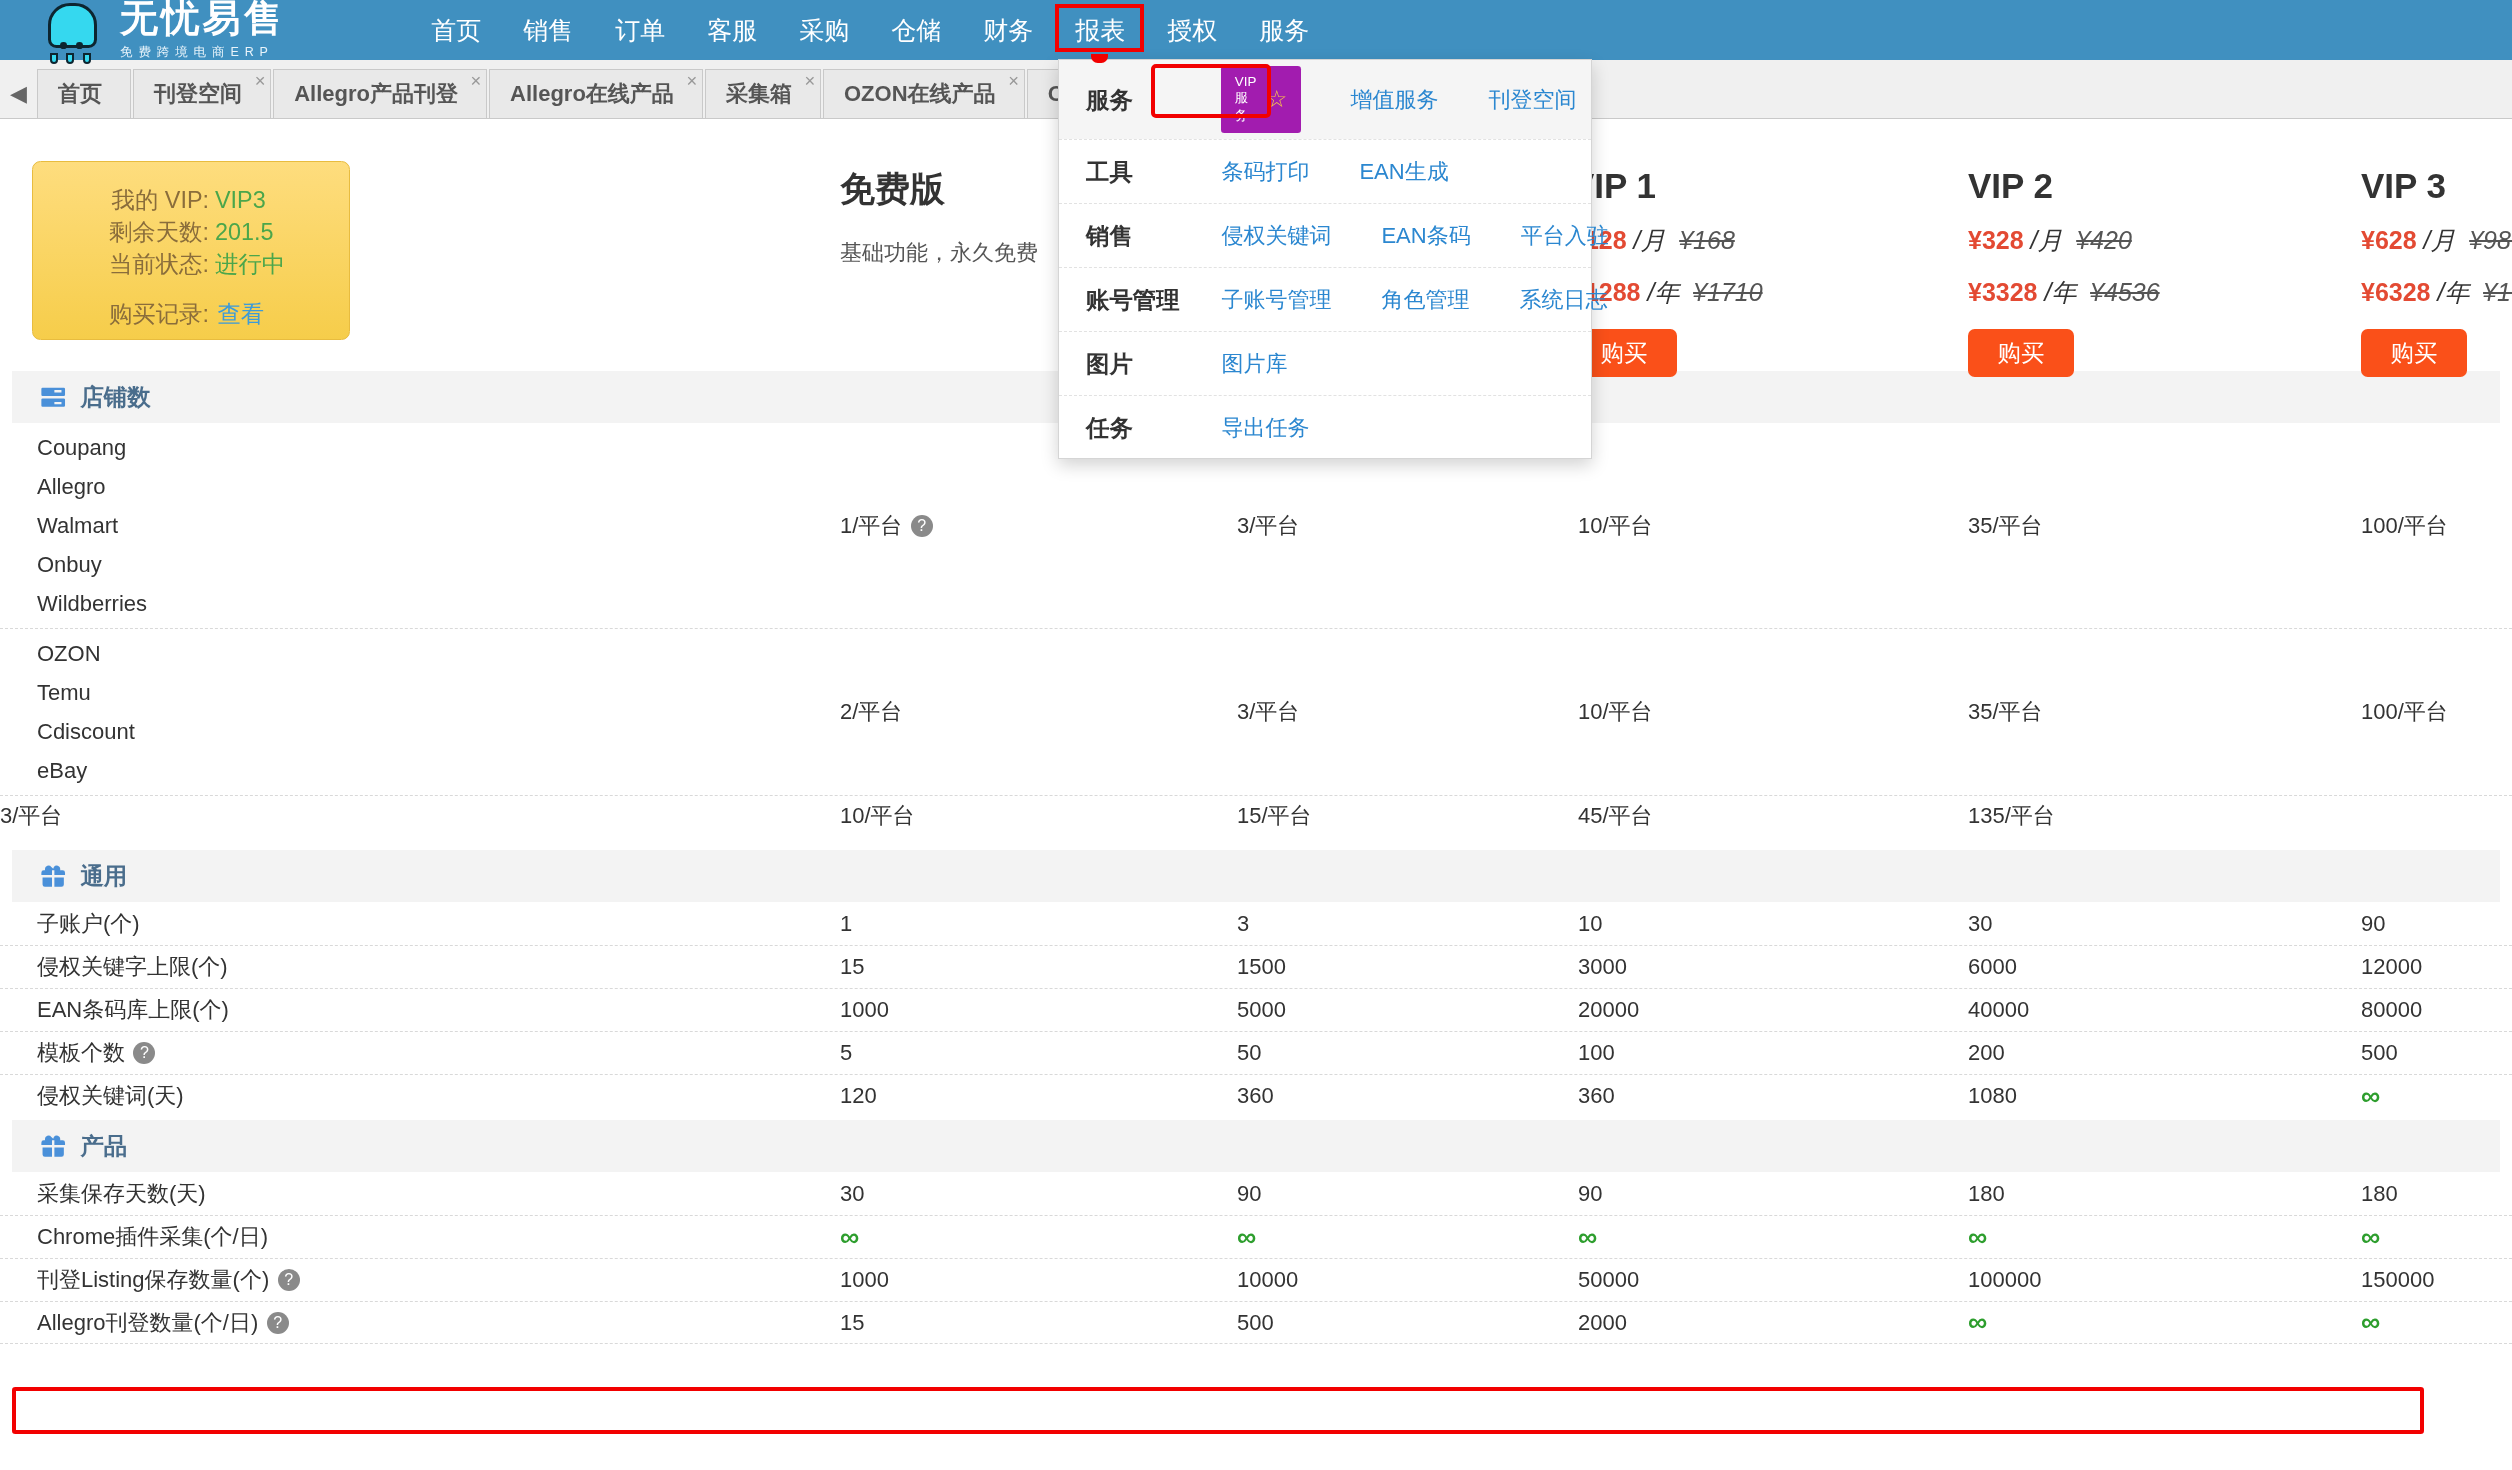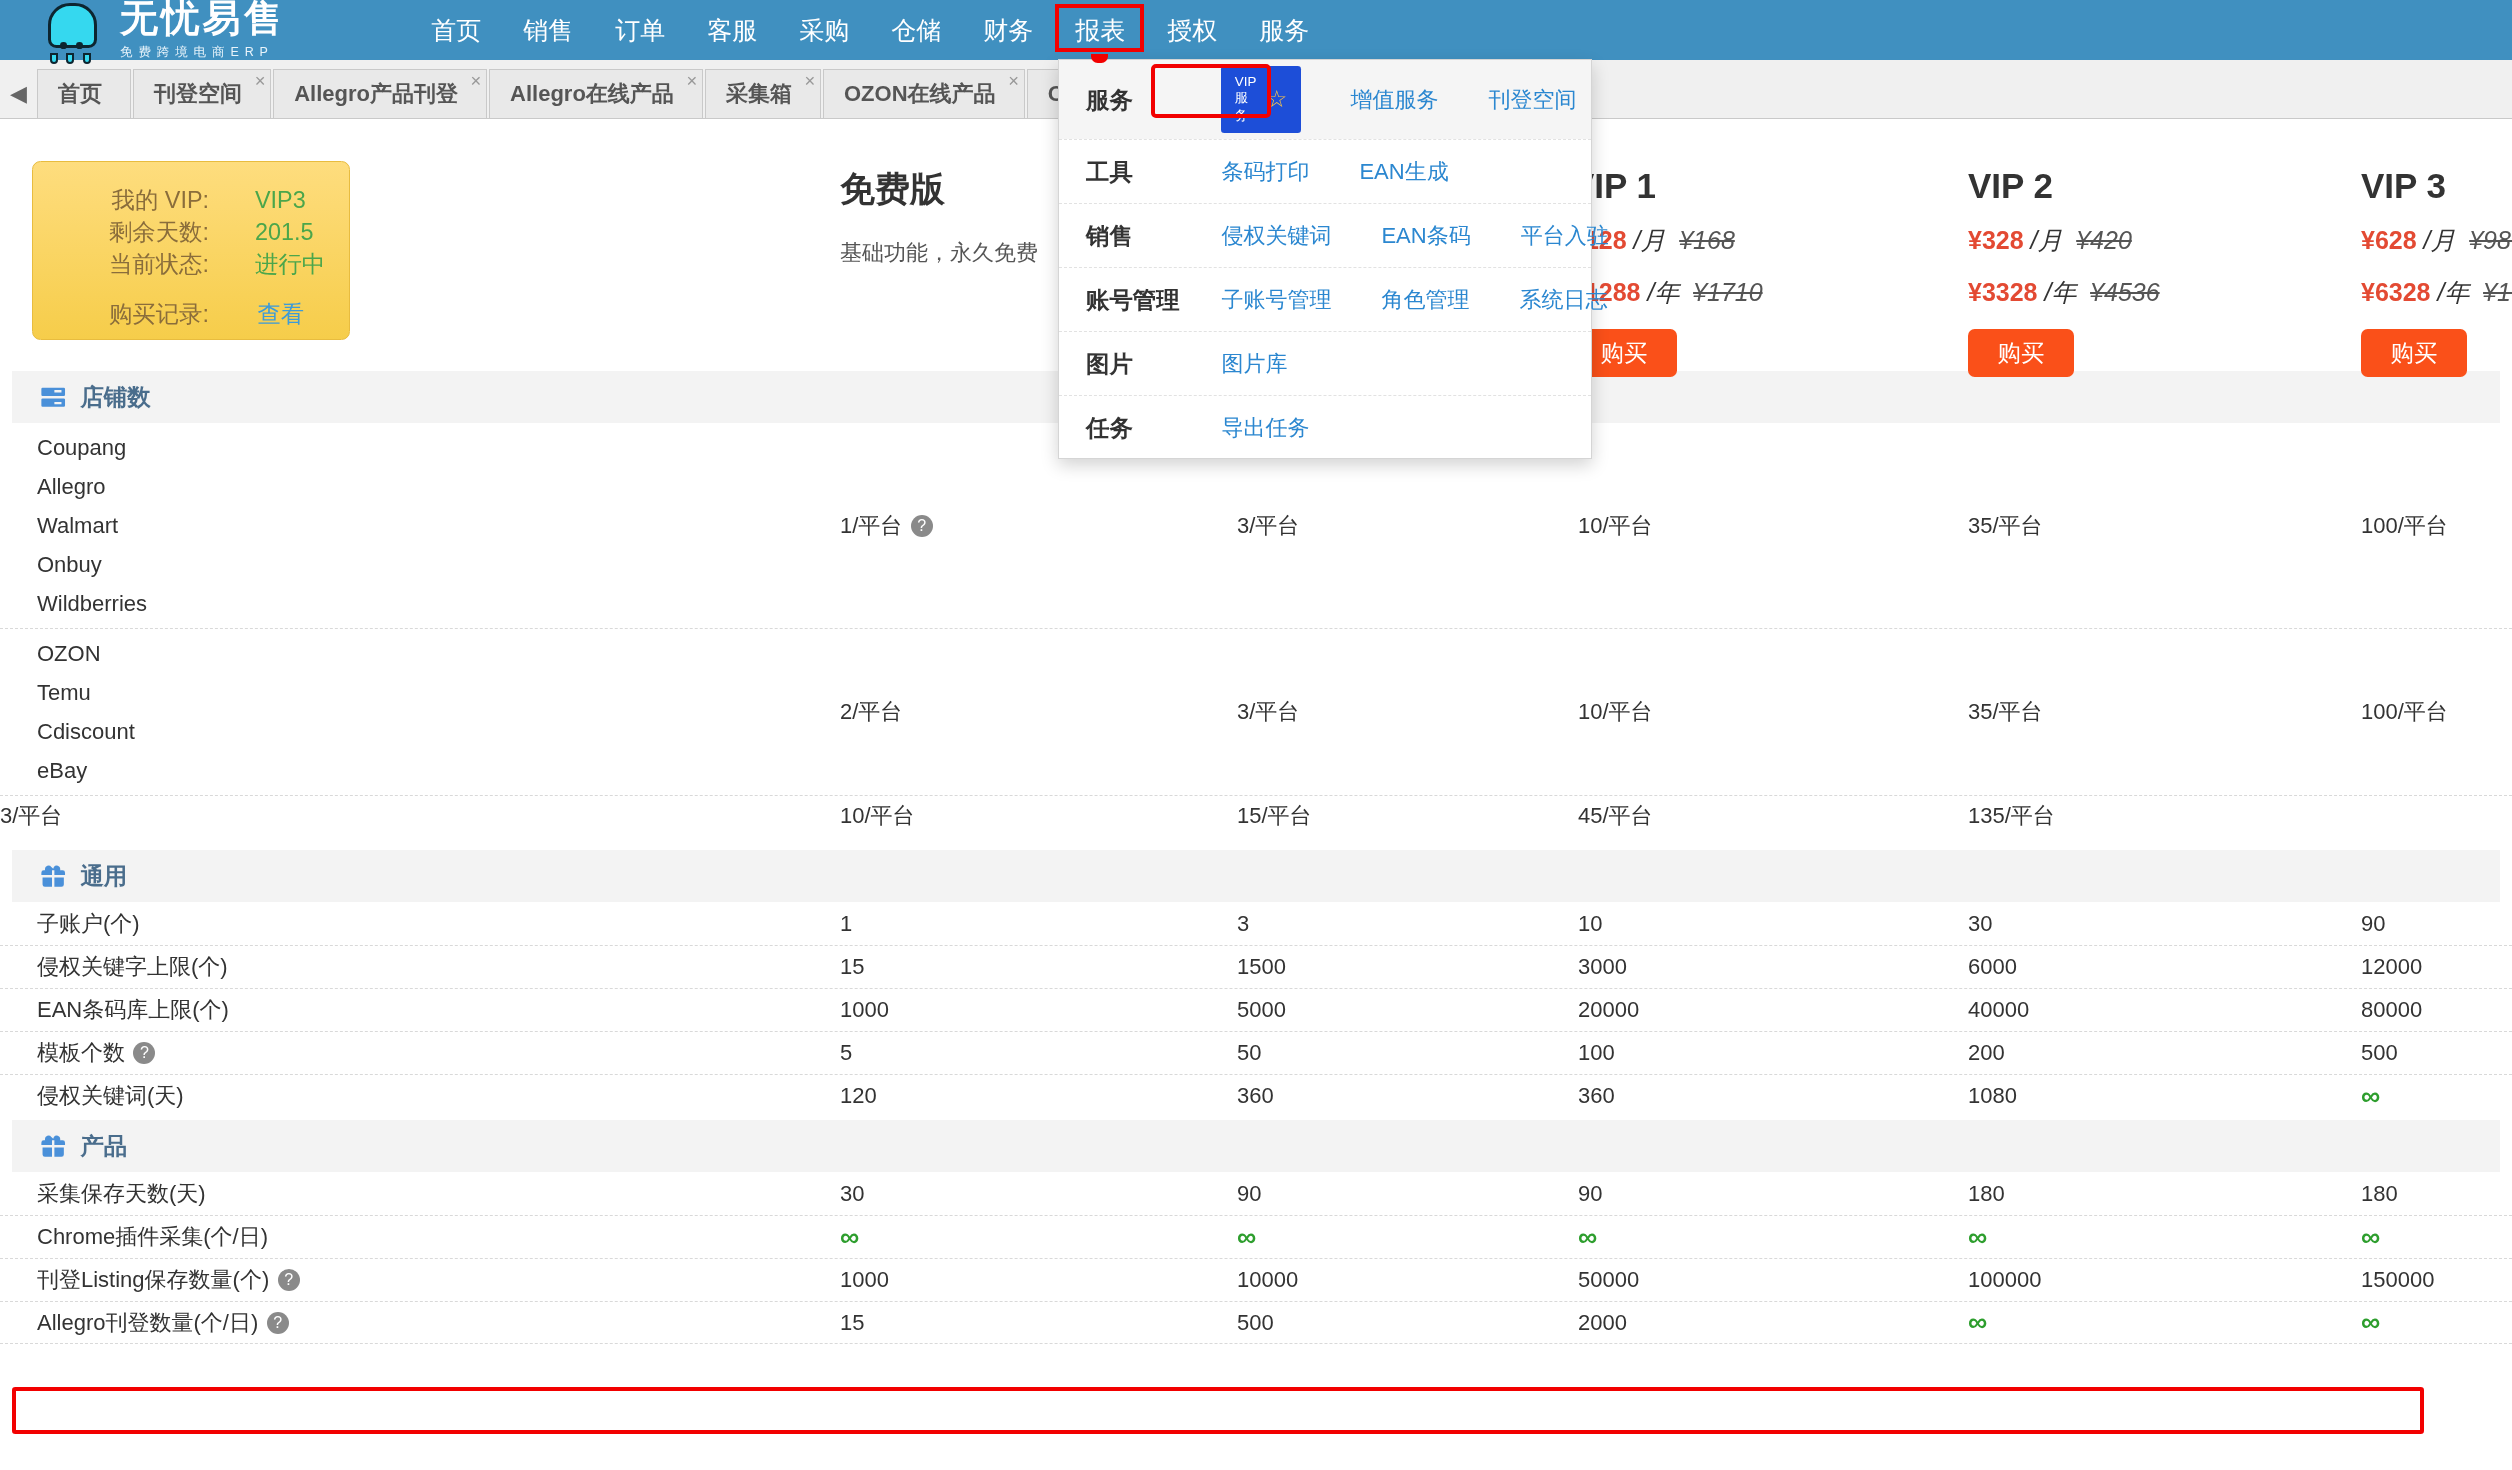--- a/index.html
+++ b/index.html
@@ -31,21 +31,21 @@
     margin-right:1.7px; cursor:pointer; white-space:nowrap; }
   .tab .close { position:absolute; right:5px; top:1.7px; font-size:18.4px; font-weight:normal; color:#999; line-height:1; }
   .tab.active { background:#fff; border-top:3.3px solid #4090c0; color:#444; }
 
   
   .main { position:absolute; left:0; top:120px; width:2512px; }
   .plans { position:relative; height:251px; }
   .vip-card { position:absolute; left:32px; top:41px; width:318px; height:179px;
     background:linear-gradient(#fedd7e,#f6cd4a); border:0.8px solid #e8bc3f; border-radius:8.4px;
     padding-top:22px; font-size:23.4px; }
-  .vc-row { display:flex; line-height:32px;gap:40px; }
+  .vc-row { display:flex; line-height:32px; }
   .vc-label { width:176px; text-align:right; color:#8a6d3b; }
   .vc-value { margin-left:6px; color:#4ba64b;text-align:right; }
   .vc-gap { height:18.4px; }
   .vc-link { margin-left:8.4px; color:#3d9bd8; cursor:pointer; }
   .plan { position:absolute; top:46px; }
   .plan-name { font-size:35px; font-weight:bold; color:#333; }
   .plan-desc { margin-top:25px; font-size:22px; color:#555; }
   .price-line { margin-top:18.4px; font-size:25px; white-space:nowrap; }
   .price-line:first-of-type { margin-top:23.4px; }
   .price-now { color:#e34a33; font-weight:bold; }
@@ -75,21 +75,21 @@
   .spacer17 { height:14.2px; } .spacer4 { height:3.3px; }
 
   
   .dropdown { position:absolute; left:1058px; top:59px; width:534px; height:400px; background:#fff;
     border:0.8px solid #d5d5d5; box-shadow:0 6.7px 16.7px rgba(0,0,0,.18); z-index:50; }
   .dd-row { display:flex; align-items:center; height:64px; padding:0 27px; border-top:0.8px dashed #e2e2e2; }
   .dd-row.first { height:79px; background:#f5f5f5; border-top:none; }
   .dd-label { width:117px; font-size:23.4px; font-weight:bold; color:#333; flex:none; }
   .dd-links { display:flex; align-items:center; gap:50px; margin-left:18.4px; }
   .dd-link { font-size:22px; color:#2b87d0; cursor:pointer; white-space:nowrap; }
-  .chip { background:#1d4ed8; color:#fff; padding:8.4px 13.4px; border-radius:3.3px;
+  .chip { background:#a21caf; color:#fff; padding:8.4px 13.4px; border-radius:3.3px;
     display:flex; align-items:center; gap:10px; cursor:pointer; }
   .chip .star { color:#f6c34a; font-size:23.4px; line-height:1; }
 
   
   .anno { position:absolute; border:4.2px solid #f20000; z-index:70; pointer-events:none; }
   #anno-nav { left:1055px; top:4.2px; width:89px; height:48px; }
   #anno-nav-nub { position:absolute; left:1091px; top:54px; width:16.7px; height:9.2px;
     background:#f20000; border-radius:0 0 6.7px 6.7px; z-index:70; }
   #anno-chip { left:1151px; top:64px; width:120px; height:54px; border-radius:5px; }
   #anno-row { left:11.7px; top:1387px; width:2412px; height:47px; border-radius:3.3px; }

